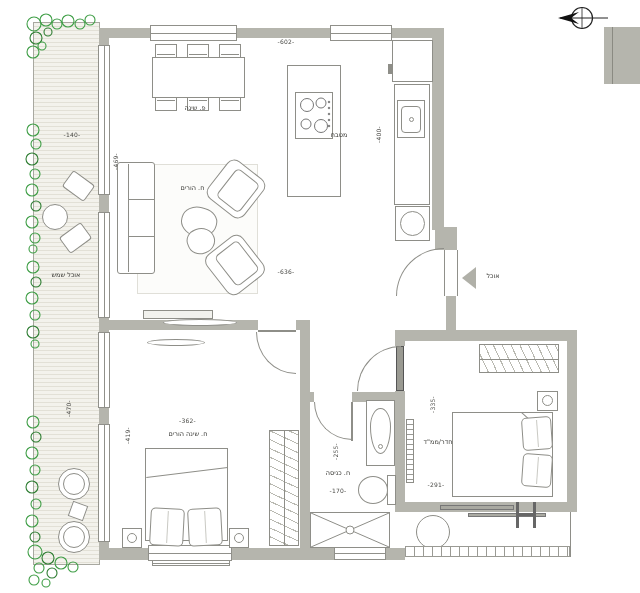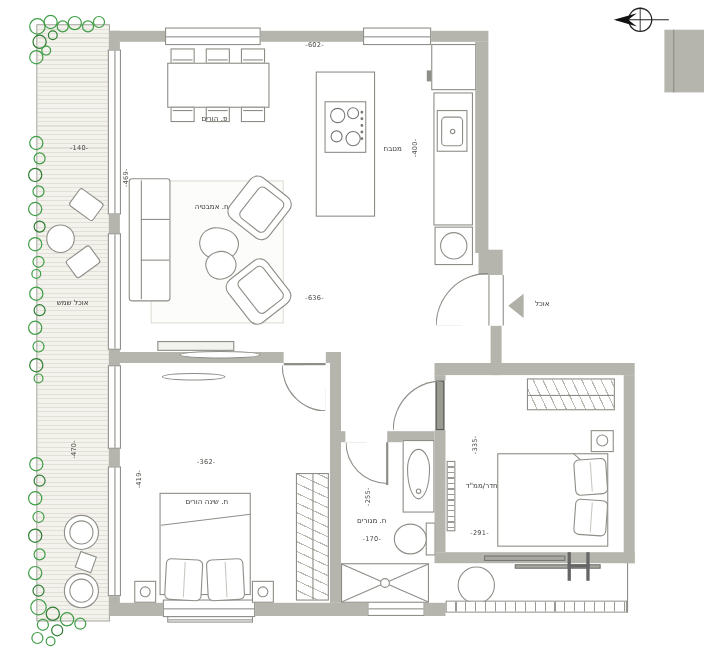--- a/index.html
+++ b/index.html
@@ -156,21 +156,21 @@
 
   <div class="rug" style="left:137px;top:164px;width:121px;height:130px"></div>
 
   <div class="chair cT" style="left:155px;top:44px;width:22px;height:14px"></div>
   <div class="chair cT" style="left:187px;top:44px;width:22px;height:14px"></div>
   <div class="chair cT" style="left:219px;top:44px;width:22px;height:14px"></div>
   <div class="furn" style="left:152px;top:57px;width:93px;height:41px"></div>
   <div class="chair cB" style="left:155px;top:97px;width:22px;height:14px"></div>
   <div class="chair cB" style="left:187px;top:97px;width:22px;height:14px"></div>
   <div class="chair cB" style="left:219px;top:97px;width:22px;height:14px"></div>
-  <div class="label" style="left:165px;top:104px;width:60px">פ. הורים</div>
+  <div class="label" style="left:165px;top:104px;width:60px">פ. שינה</div>
 
   <div class="furn" style="left:287px;top:65px;width:54px;height:132px"></div>
   <div class="furn" style="left:295px;top:92px;width:38px;height:47px"></div>
   <svg style="left:295px;top:92px" width="38" height="47" viewBox="0 0 38 47">
     <g fill="none" stroke="#777" stroke-width="1">
       <circle cx="12" cy="13" r="6.5"></circle>
         <circle cx="26" cy="11" r="5"></circle>
       <circle cx="11" cy="32" r="5"></circle>
         <circle cx="26" cy="34" r="6.5"></circle>
       <circle cx="34" cy="10" r="0.8" fill="#777"></circle>
@@ -193,71 +193,71 @@
     <div class="seat"></div>
   </div>
 
   <div class="furn" style="left:181px;top:207px;width:36px;height:30px;border-radius:50% 45% 55% 50%;transform:rotate(15deg)"></div>
   <div class="furn" style="left:187px;top:228px;width:28px;height:26px;border-radius:45% 55% 50% 50%;transform:rotate(-20deg)"></div>
 
   <div class="furn" style="left:143px;top:310px;width:70px;height:9px;background:#f2f2ee"></div>
   <div class="furn" style="left:163px;top:319px;width:74px;height:7px;border-radius:50%"></div>
   <div class="furn" style="left:147px;top:339px;width:58px;height:7px;border-radius:50%"></div>
 
-  <div class="label" style="left:165px;top:184px;width:55px">ח. אמבטיה</div>
+  <div class="label" style="left:165px;top:184px;width:55px">ח. הורים</div>
   <div class="dim" style="left:262px;top:38px;width:48px">-602-</div>
   <div class="dim" style="left:262px;top:268px;width:48px">-636-</div>
   <div class="dim vdim" style="left:97px;top:158px;width:36px">-469-</div>
 
   <div class="furn" style="left:392px;top:40px;width:41px;height:42px"></div>
   <div class="line" style="left:388px;top:64px;width:4px;height:10px"></div>
   <div class="furn" style="left:394px;top:84px;width:36px;height:121px"></div>
   <div class="furn" style="left:397px;top:100px;width:28px;height:38px"></div>
   <div class="furn" style="left:401px;top:106px;width:20px;height:27px;border-radius:4px"></div>
   <div class="furn circ" style="left:409px;top:117px;width:5px;height:5px"></div>
   <div class="furn" style="left:395px;top:206px;width:35px;height:35px"></div>
   <div class="furn circ" style="left:400px;top:211px;width:25px;height:25px"></div>
-  <div class="label" style="left:340px;top:131px;width:34px">מטבח</div>
+  <div class="label" style="left:322px;top:131px;width:34px">מטבח</div>
   <div class="dim vdim" style="left:358px;top:131px;width:40px">-400-</div>
 
   <div class="doorgap" style="left:258px;top:320px;width:38px;height:10px;border-left:none;border-right:none"></div>
   <div class="line" style="left:258px;top:330px;width:38px;height:1.5px"></div>
   <div class="arcBL" style="left:256px;top:332px;width:40px;height:42px"></div>
 
   <div class="furn" style="left:145px;top:448px;width:83px;height:93px"></div>
   <div class="line" style="left:146px;top:472px;width:82px;height:1px;transform:rotate(-7deg)"></div>
   <div class="pillow" style="left:150px;top:508px;width:34px;height:38px;transform:rotate(3deg)"></div>
   <div class="pillow" style="left:188px;top:508px;width:34px;height:38px;transform:rotate(-3deg)"></div>
   <div class="furn" style="left:122px;top:528px;width:20px;height:20px"></div>
   <div class="furn circ" style="left:127px;top:533px;width:10px;height:10px"></div>
   <div class="furn" style="left:229px;top:528px;width:20px;height:20px"></div>
   <div class="furn circ" style="left:234px;top:533px;width:10px;height:10px"></div>
   <div class="closetV" style="left:269px;top:430px;width:30px;height:116px"></div>
 
   <div class="dim" style="left:165px;top:417px;width:45px">-362-</div>
-  <div class="label" style="left:158px;top:452px;width:60px">ח. שינה הורים</div>
+  <div class="label" style="left:158px;top:430px;width:60px">ח. שינה הורים</div>
   <div class="dim vdim" style="left:107px;top:432px;width:40px">-419-</div>
 
   <div class="line" style="left:351px;top:402px;width:1.5px;height:39px"></div>
   <div class="arcBL" style="left:314px;top:402px;width:38px;height:38px"></div>
 
   <div class="furn" style="left:366px;top:400px;width:29px;height:66px"></div>
   <div class="furn" style="left:370px;top:408px;width:21px;height:46px;border-radius:50% 50% 50% 50% / 40% 40% 60% 60%"></div>
   <div class="furn circ" style="left:378px;top:444px;width:5px;height:5px"></div>
   <div class="furn" style="left:387px;top:475px;width:9px;height:30px"></div>
   <div class="furn circ" style="left:358px;top:476px;width:30px;height:28px"></div>
   <div class="furn" style="left:310px;top:512px;width:80px;height:36px"></div>
   <svg style="left:310px;top:512px" width="80" height="36" viewBox="0 0 80 36">
     <g stroke="#8e8e88" stroke-width="1" fill="none">
       <line x1="1" y1="1" x2="79" y2="35"></line>
         <line x1="1" y1="35" x2="79" y2="1"></line>
       <circle cx="40" cy="18" r="4" fill="#fff"></circle>
     </g>
   </svg>
-  <div class="label" style="left:312px;top:469px;width:52px">ח. מגורים</div>
+  <div class="label" style="left:312px;top:469px;width:52px">ח. כניסה</div>
   <div class="dim" style="left:315px;top:487px;width:46px">-170-</div>
   <div class="dim vdim" style="left:315px;top:448px;width:40px">-255-</div>
 
   <div class="wall" style="left:396px;top:346px;width:8px;height:45px;background:#9a9a92;border:1px solid #555;box-sizing:border-box"></div>
   <div class="arcTL" style="left:357px;top:346px;width:44px;height:45px"></div>
 
   <div class="closetH" style="left:479px;top:344px;width:80px;height:29px"></div>
   <div class="furn" style="left:537px;top:391px;width:21px;height:20px"></div>
   <div class="furn circ" style="left:542px;top:395px;width:11px;height:11px"></div>
   <div class="furn" style="left:452px;top:412px;width:101px;height:85px"></div>

